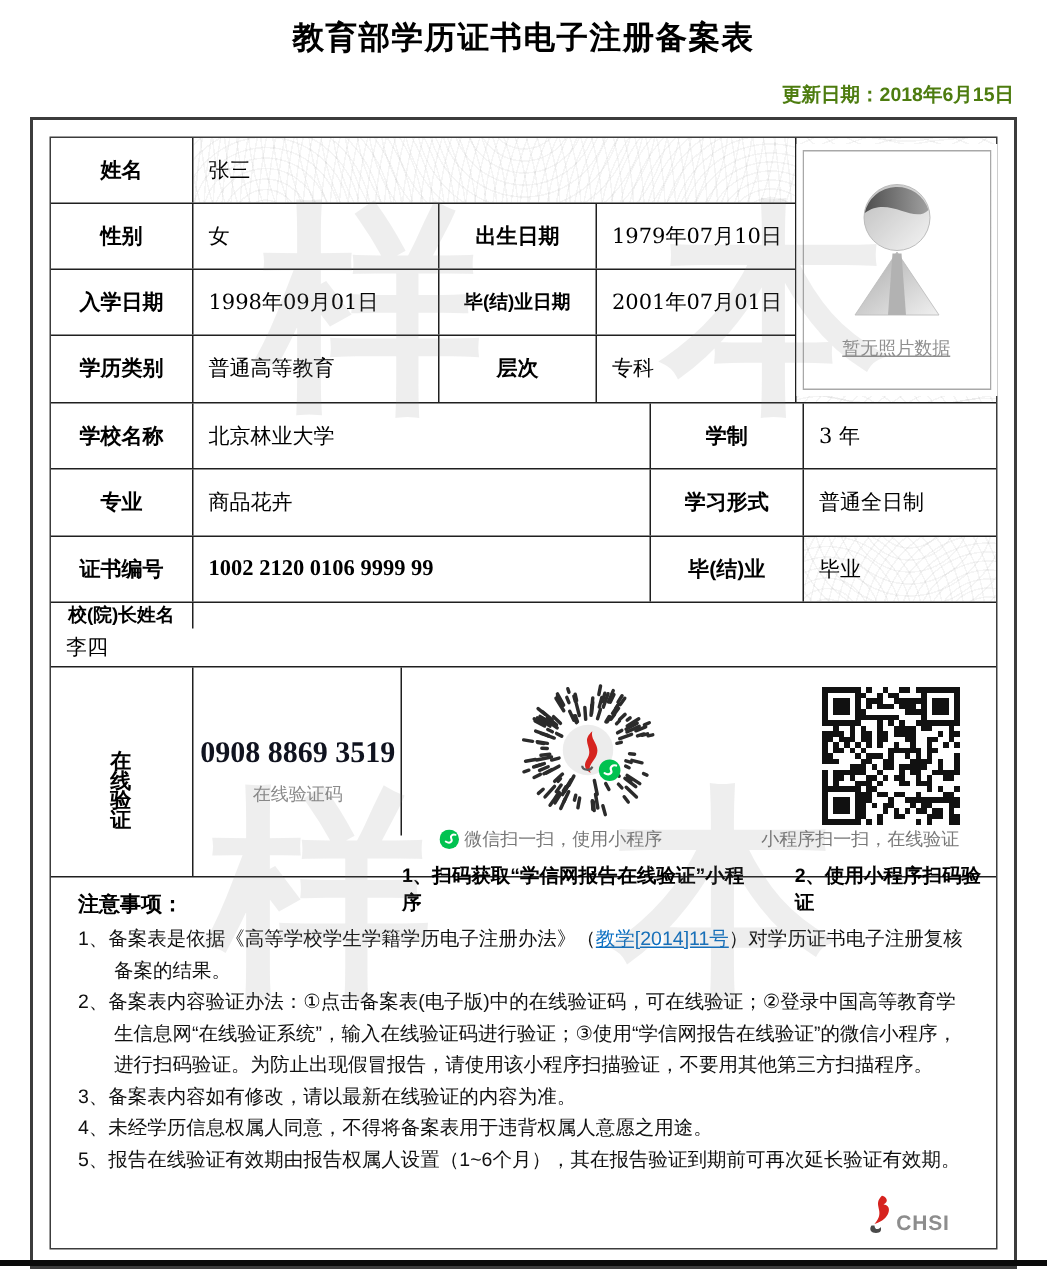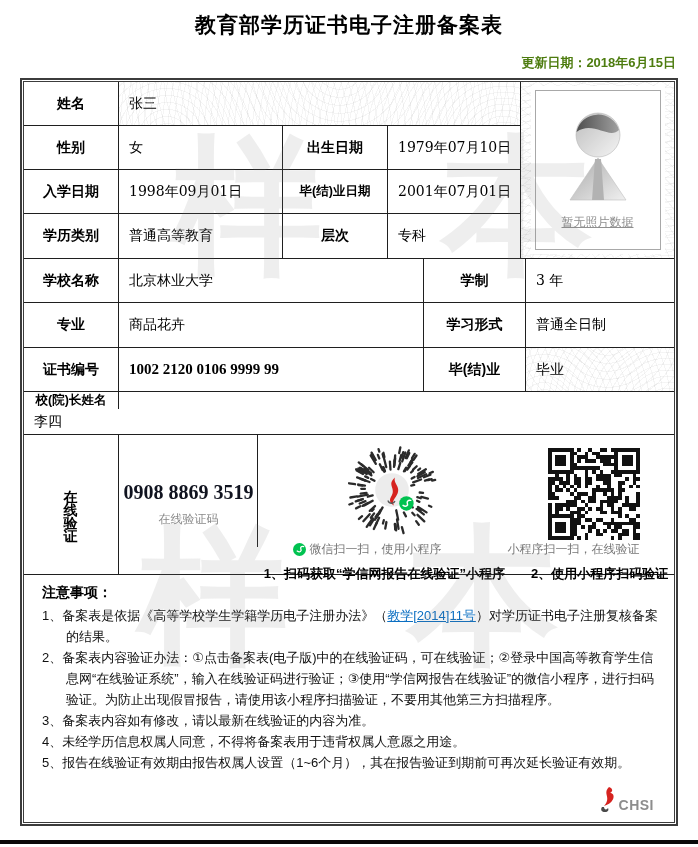--- a/index.html
+++ b/index.html
@@ -3,21 +3,21 @@
 <meta charset="utf-8">
 <style>
   * { box-sizing: border-box; margin: 0; padding: 0; }
   html,body { width:698px; height:847px; background:#fff; overflow:hidden;
     font-family:"Liberation Sans","DejaVu Sans",sans-serif; color:#000; position:relative; }
 
   .page-title { text-align:center; font-size:21px; font-weight:bold; letter-spacing:1px; padding-top:11px; }
   .update-line { width:654px; margin:15px auto 6px auto; text-align:right;
     font-size:13px; font-weight:bold; color:#4d7c0f; }
 
-  .tbl-outer { width:658px; margin:0 auto; border:2px solid #3c3c3c; padding:1px; background:#fff; }
+  .tbl-outer { width:658px; margin:0 auto; border:2px solid #3c3c3c; padding:11px; background:#fff; }
   .tbl-inner { border:1px solid #3c3c3c; position:relative; background:#fff; }
 
   .row { display:flex; }
   .bb { border-bottom:1px solid #1f1f1f; }
   .br { border-right:1px solid #1f1f1f; }
   .h44 { height:44px; } .h45 { height:45px; } .h43 { height:43px;flex-direction:column; }
   .w95 { width:95px; } .w164 { width:164px; } .w105 { width:105px; }
   .w305 { width:305px; } .w102 { width:102px; }
   .flex1 { flex:1;text-align:center; }
 
@@ -48,21 +48,21 @@
   .v-qr { flex:1; display:flex; flex-direction:column; padding-top:5px; }
   .qr-row { display:flex; justify-content:center; align-items:flex-end; gap:66px; }
   .qr-block { display:flex; flex-direction:column; align-items:flex-end; }
   .qr-cap { font-size:12px; color:#777; margin-top:1px; display:flex; align-items:center; gap:4px; }
   .steps { display:flex; justify-content:center; gap:26px; font-size:13px; font-weight:bold; margin-top:7px; }
 
   .notes { height:247px; padding:9px 16px 0 18px; position:relative; }
   .notes-head { font-weight:bold; font-size:14px; margin-bottom:3px; }
   .note-item { font-size:13px; line-height:1.62; padding-left:24px; text-indent:-24px; color:#101010; }
   .note-link { color:#0b6fc2; text-decoration:underline; cursor:pointer; }
-  .chsi { position:absolute; right:20px; bottom:9px; display:flex; align-items:flex-end; gap:3px; }
+  .chsi { position:absolute; right:31px; bottom:9px; display:flex; align-items:flex-end; gap:3px; }
   .chsi-text { font-size:14px; font-weight:bold; color:#8d8d8d; letter-spacing:0.5px; }
 
   .wm { position:absolute; font-size:150px; font-weight:bold; letter-spacing:120px; white-space:nowrap;
     color:rgba(125,125,125,0.13); pointer-events:none; z-index:5; font-family:"DejaVu Sans",sans-serif; }
   .wm1 { left:172px; top:108px; }
   .wm2 { left:138px; top:498px; }
 
   .bottom-rule { position:absolute; left:0; top:840px; width:698px; height:4px; background:#0a0a0a; }
 </style>
 </head>

